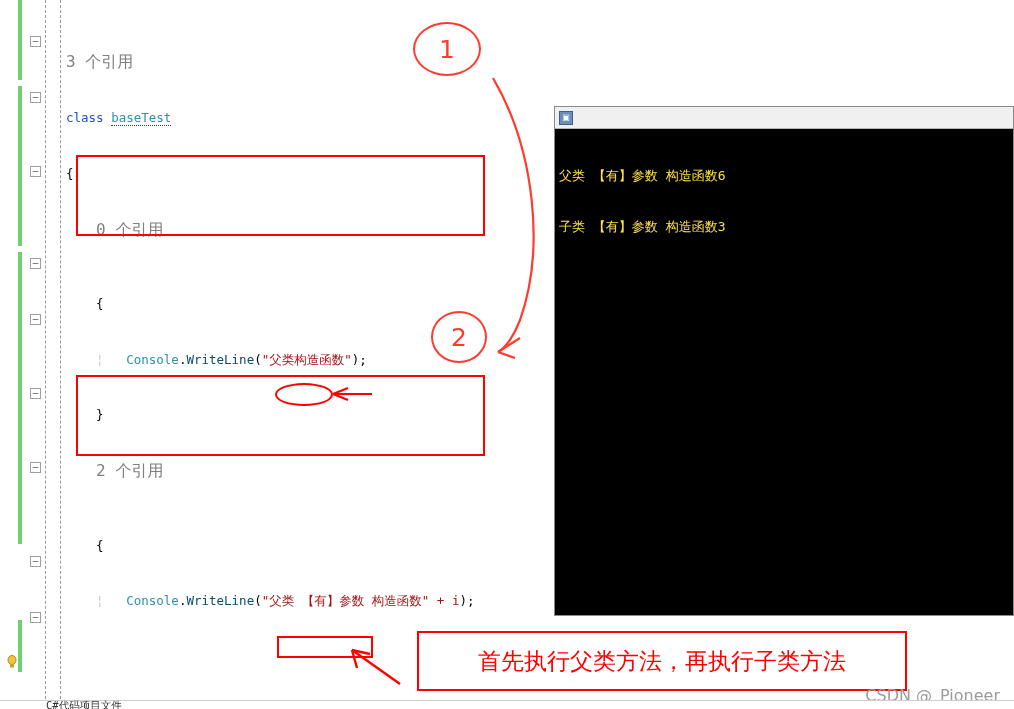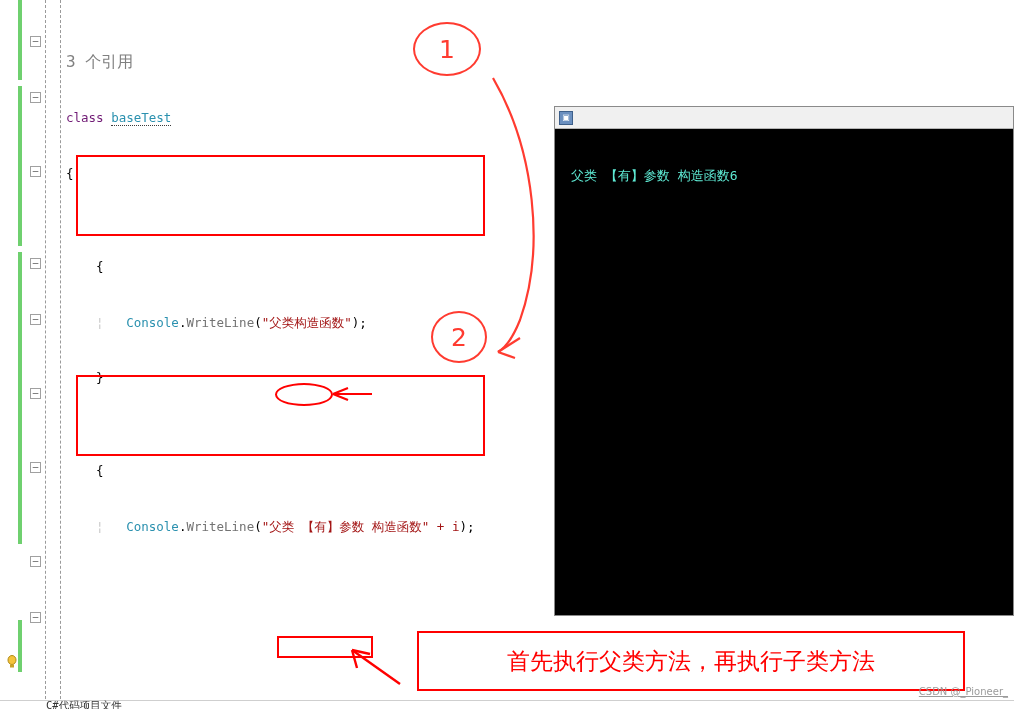--- a/index.html
+++ b/index.html
@@ -27,25 +27,25 @@
     font-family:"DejaVu Sans",sans-serif;
   }
   
   #code{
     position:absolute;left:66px;top:16px;width:560px;
     font-size:12.5px;line-height:18.6px;
     white-space:pre;
     color:#000;
   }
   .ln{height:18.6px;white-space:pre;}
-  .kw{color:#701a75;}
+  .kw{color:#1d4ed8;}
   .str{color:#a31515;}
   .ref{color:#808080;font-size:16px;}
   .cls{color:#2b91af;}
-  .ident{color:#737373;}
+  .ident{color:#0c4a6e;}
   .guide{color:#c8c8c8;}
   
   .uline{border-bottom:1px dotted #3a3a3a;margin-top:36px;}
   
   .redbox{position:absolute;border:2px solid #ff0000;box-sizing:border-box;}
   .circle{
     position:absolute;border:2px solid #ff3b30;border-radius:50%;
     color:#ff3b30;font-family:"DejaVu Sans",sans-serif;
     display:flex;align-items:center;justify-content:center;
   }
@@ -63,37 +63,36 @@
     display:flex;align-items:center;padding:0 4px;box-sizing:border-box;
     font-family:"Liberation Sans",sans-serif;font-size:11.5px;color:#000;
   }
   #console-icon{
     width:14px;height:14px;background:#6a8fbf;margin-right:5px;
     border:1px solid #3d5f8a;box-sizing:border-box;
     display:flex;align-items:center;justify-content:center;
     font-size:8px;color:#fff;
   }
   #console-body{
-    padding:4px 16px;color:#5eead4;font-size:13px;line-height:17px;
+    padding:4px 4px;color:#fde047;font-size:13px;line-height:17px;
     font-family:"DejaVu Sans Mono","Liberation Mono",monospace;
     white-space:pre;
   }
   
   #note{
-    position:absolute;left:417px;top:631px;width:548px;height:60px;
+    position:absolute;left:417px;top:631px;width:490px;height:60px;
     border:2px solid #ff0000;box-sizing:border-box;
     display:flex;align-items:center;justify-content:center;
     color:#ff0000;font-size:23px;
     font-family:"DejaVu Sans","Liberation Sans",sans-serif;
   }
   #watermark{
     position:absolute;right:6px;top:686px;
-    color:#9b9b9b;font-size:10px;
+    color:#9b9b9b;font-size:16px;
     font-family:"DejaVu Sans","Liberation Sans",sans-serif;
-    text-decoration:underline;
   }
   #bulb{
     position:absolute;left:7px;top:655px;width:10px;height:13px;
   }
   #bottomline{
     position:absolute;left:0;top:700px;width:1014px;height:9px;
     border-top:1px solid #cfcfcf;background:#fff;
     font-size:10px;color:#444;
   }
   #bottomtext{position:absolute;left:46px;top:699px;font-size:10.5px;color:#333;}
@@ -128,28 +127,30 @@
 </svg>
 
 <div id="code">
 
 <div class="ln"><span class="ref">3 个引用</span></div>
 
 <div class="ln"><span class="kw">class</span> <span class="cls uline">baseTest</span></div>
 
 <div class="ln">{</div>
 
+<div class="ln">    <span class="ref">0 个引用</span></div>
 
 
 <div class="ln">    {</div>
 
 <div class="ln"><span class="guide">    ¦</span>   <span class="cls">Console</span>.<span class="ident">WriteLine</span>(<span class="str">"父类构造函数"</span>);</div>
 
 <div class="ln">    }</div>
 
+<div class="ln">    <span class="ref">2 个引用</span></div>
 
 
 <div class="ln">    {</div>
 
 <div class="ln"><span class="guide">    ¦</span>   <span class="cls">Console</span>.<span class="ident">WriteLine</span>(<span class="str">"父类 【有】参数 构造函数" + i</span>);</div>
 
 
 
 
 
@@ -245,20 +246,21 @@
   <path d="M400,684 L352,650" stroke="#ff0000" stroke-width="2.4" fill="none"></path>
   <path d="M352,650 L370,654 M352,650 L357,668" stroke="#ff0000" stroke-width="2.4" fill="none"></path>
 </svg>
 
 <div id="console">
   <div id="console-title">
     <div id="console-icon">▣</div>
   </div>
   <div id="console-body">
     <div>父类 【有】参数 构造函数6</div>
+    <div>子类 【有】参数 构造函数3</div>
   </div>
 </div>
 
 <div id="note">
   <span>首先执行父类方法，再执行子类方法</span>
 </div>
 
 <div id="watermark">CSDN @_Pioneer_</div>
 
 <div id="bottomline"></div>

